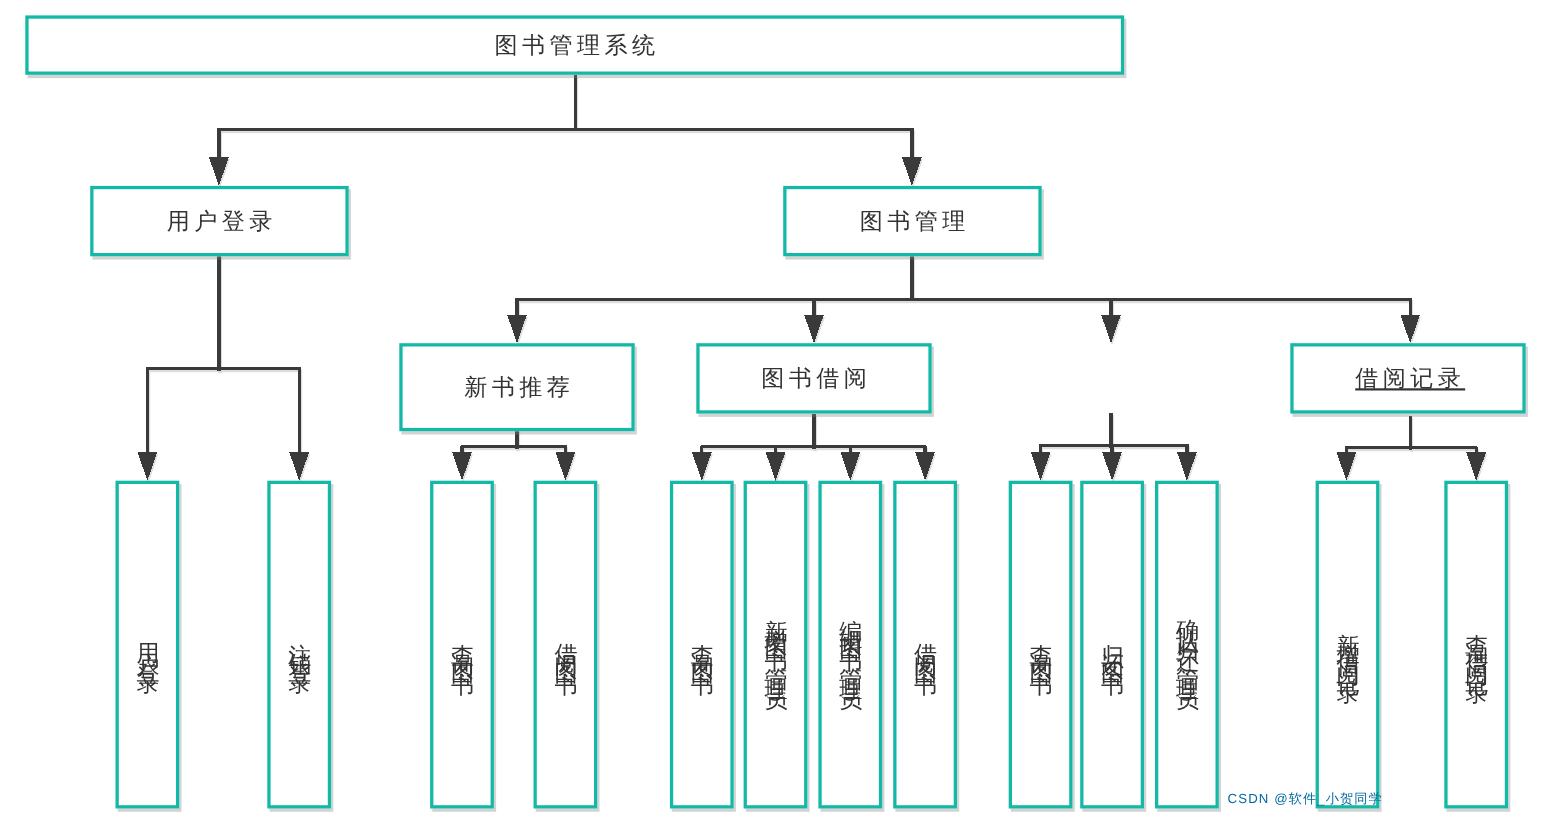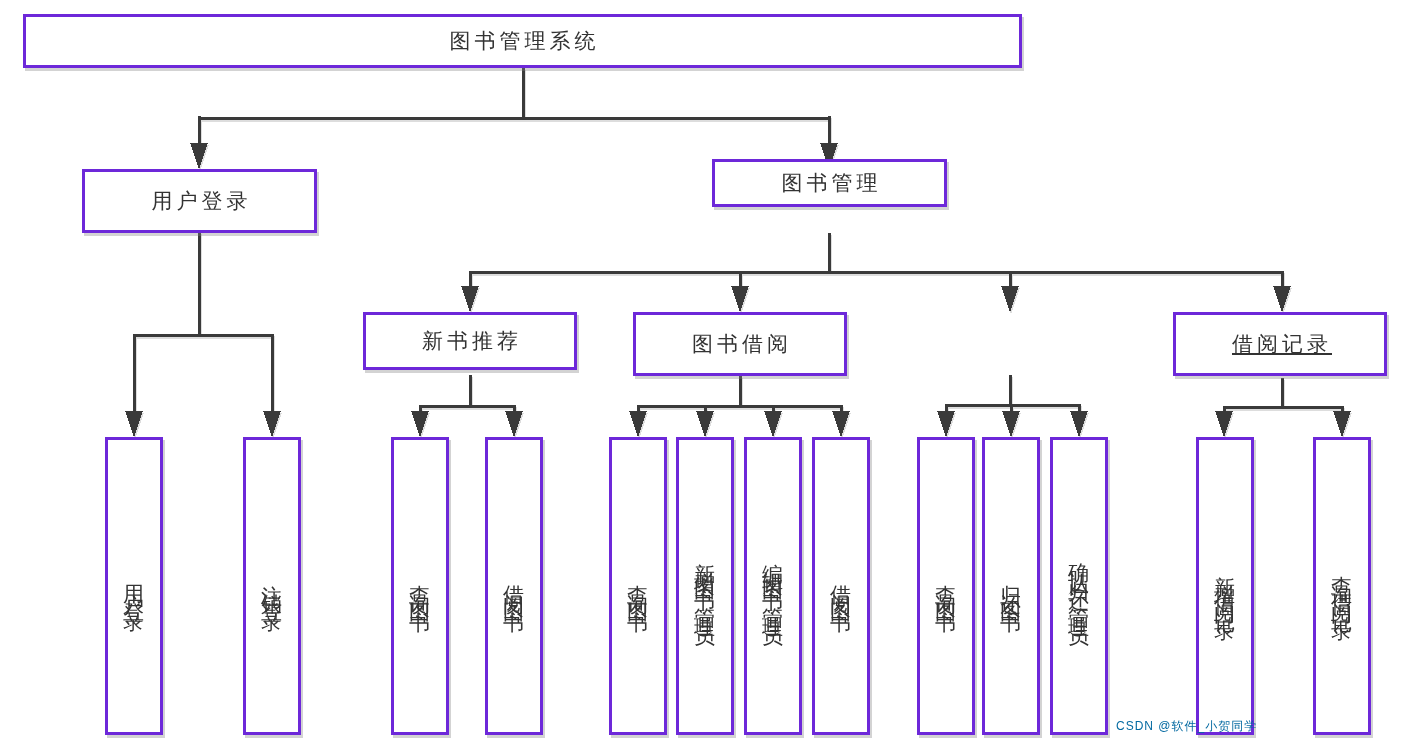--- a/index.html
+++ b/index.html
@@ -15,21 +15,21 @@
     position: absolute;
     left: 0; top: 0;
     width: 1405px; height: 747px;
     filter: drop-shadow(1px 2px 0 rgba(120,120,120,0.25));
   }
   #connectors line { stroke: #3a3a3a; stroke-width: 3; }
   #connectors polygon { fill: #3a3a3a; }
   .box, .vbox {
     position: absolute;
     box-sizing: border-box;
-    border: 3px solid #6d28d9;
+    border: 3px solid #14b8a6;
     background: #ffffff;
     color: #333333;
     display: flex;
     align-items: center;
     justify-content: center;
     box-shadow: 2px 3px 0 rgba(130,130,130,0.35);
   }
   .box span {
     font-size: 21px;
     letter-spacing: 4px;
@@ -123,25 +123,25 @@
     <polygon points="1333,411 1351,411 1342,437"></polygon>
   </svg>
 
   <div class="box" style="left:23px; top:14px; width:999px; height:54px;">
     <span>图书管理系统</span>
   </div>
 
   <div class="box" style="left:82px; top:169px; width:235px; height:64px;">
     <span>用户登录</span>
   </div>
-  <div class="box" style="left:712px; top:159px; width:235px; height:48px;">
+  <div class="box" style="left:712px; top:169px; width:235px; height:64px;">
     <span>图书管理</span>
   </div>
 
-  <div class="box" style="left:363px; top:312px; width:214px; height:58px;">
+  <div class="box" style="left:363px; top:312px; width:214px; height:80px;">
     <span>新书推荐</span>
   </div>
   <div class="box" style="left:633px; top:312px; width:214px; height:64px;text-align:right;">
     <span>图书借阅</span>
   </div>
   <div class="box" style="left:1173px; top:312px; width:214px; height:64px;text-decoration:underline;">
     <span>借阅记录</span>
   </div>
 
   <div class="vbox" style="left:105px; top:437px; width:58px; height:298px;">

